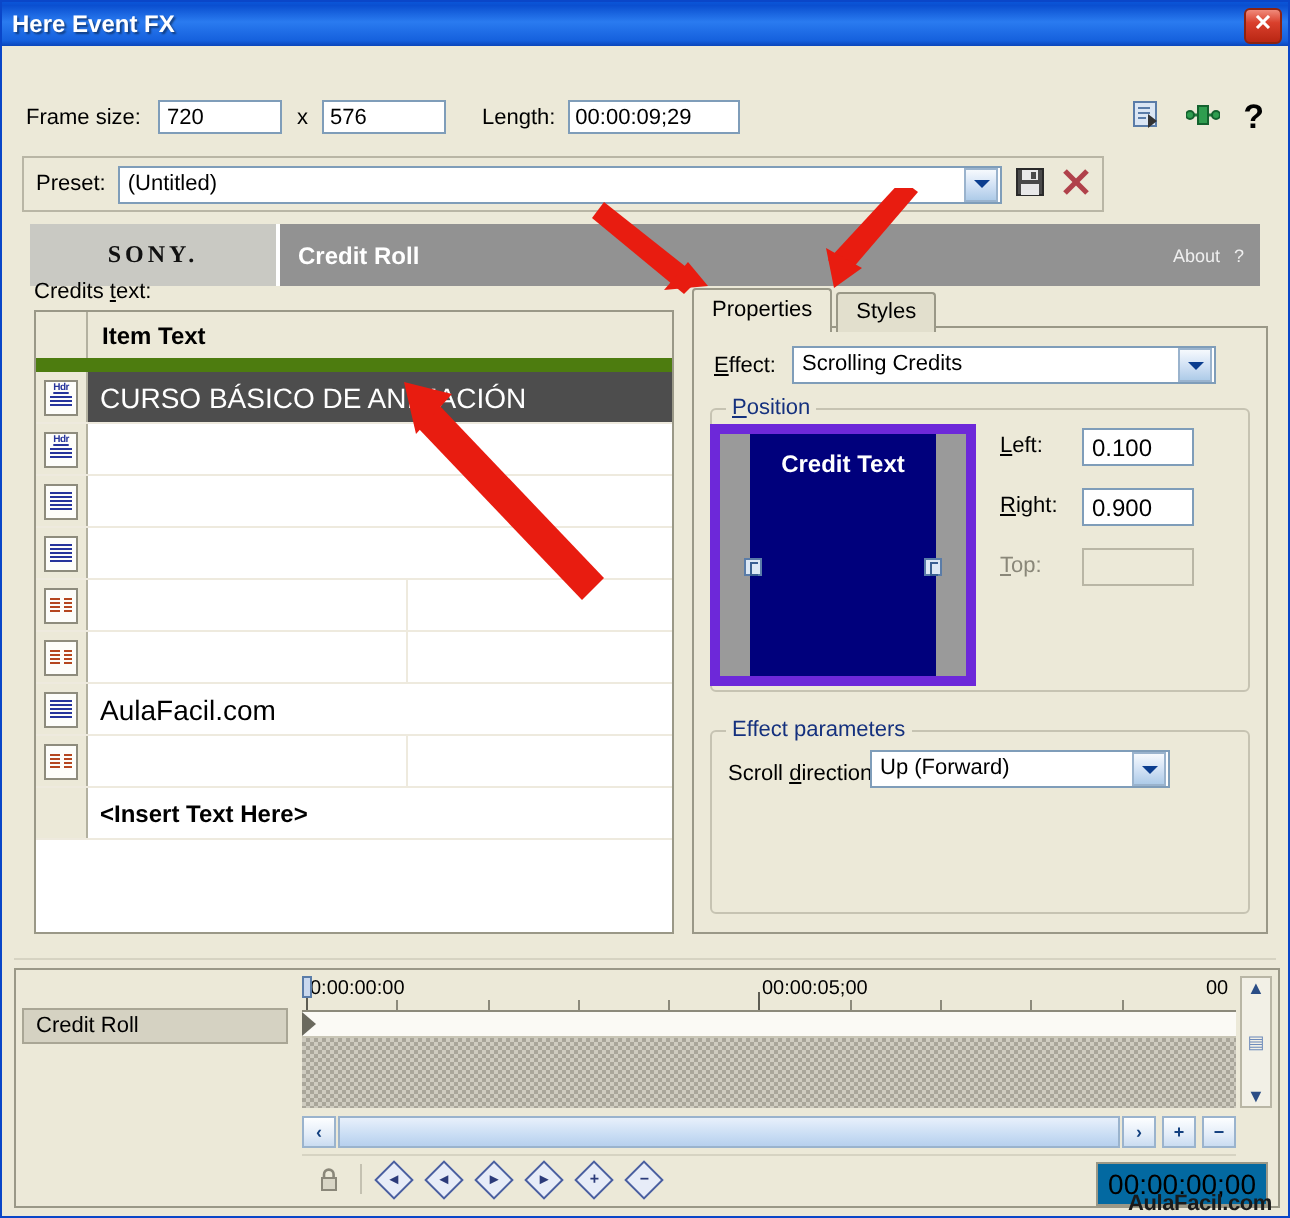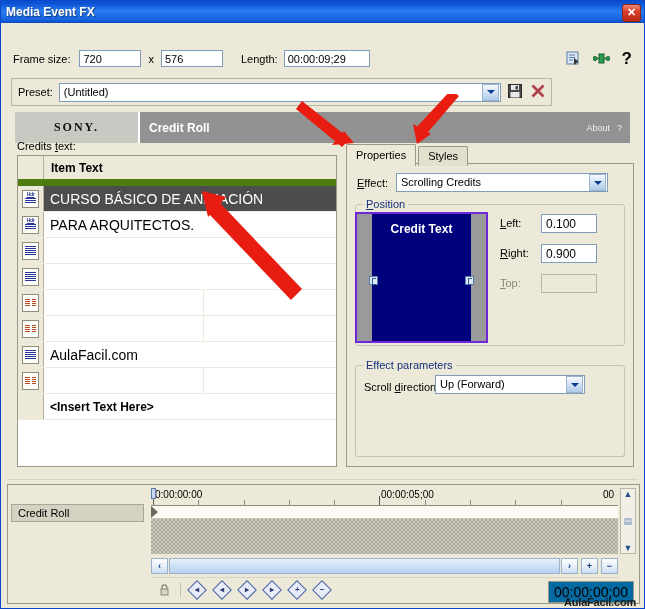--- a/index.html
+++ b/index.html
@@ -95,21 +95,21 @@
   .panel{position:absolute;left:345px;top:162px;width:288px;height:304px;
       border:1px solid #9a9887;background:#ece9d8;box-sizing:border-box;}
 
   .effrow{position:absolute;left:356px;top:172px;display:flex;align-items:center;}
   .group{position:absolute;border:1px solid #c6c3b2;border-radius:3px;box-sizing:border-box;}
   .group > .gl{position:absolute;top:-7px;left:7px;background:#ece9d8;padding:0 3px;
       font-size:11px;color:#15317e;}
   .u{text-decoration:underline;}
 
   .preview{position:absolute;left:354px;top:211px;width:133px;height:131px;
-      background:#9a9a9a;border:2px solid #6d28d9;box-sizing:border-box;}
+      background:#9a9a9a;border:5px solid #6d28d9;box-sizing:border-box;}
   .preview .inner{position:absolute;left:12%;top:0;width:76%;height:100%;background:#00007c;}
   .preview .ct{position:absolute;left:0;top:8px;width:100%;text-align:center;color:#fff;
       font-weight:bold;font-size:12px;}
   .handle{position:absolute;width:9px;height:9px;background:#dde8f5;border:1px solid #5a7ca8;
       box-sizing:border-box;top:62px;cursor:ew-resize;}
   .handle i{display:block;width:3px;height:5px;border:1px solid #3a5f92;margin:1px auto;border-right:none;}
 
   .fldlab{position:absolute;font-size:11px;}
   .fld{position:absolute;border:1px solid #7f9db9;background:#fff;height:19px;
        line-height:19px;font-size:12px;padding:0 4px;box-sizing:border-box;width:56px;}
@@ -159,21 +159,21 @@
 
   
   .arrowsvg{position:absolute;pointer-events:none;}
 </style>
 </head>
 <body>
 
 <div id="app">
 
   <div class="titlebar">
-    <span class="txt">Media Event FX</span>
+    <span class="txt">Here Event FX</span>
     <div class="closebtn">✕</div>
   </div>
 
   <div class="hdrline"></div>
 
 
   <div class="fsrow">
     <span class="lbl">Frame size:</span>
     <span class="tbox" style="width:62px;margin-left:9px;">720</span>
     <span class="lbl" style="margin:0 7px;">x</span>
@@ -261,21 +261,20 @@
         </div>
         <div class="row">
           <div class="gut">
             <span class="ico hdr">
               <span class="hl">Hdr</span>
               <i></i>
               <i></i>
               <i></i>
             </span>
           </div>
-          <div class="cell">PARA ARQUITECTOS.</div>
         </div>
         <div class="row">
           <div class="gut">
             <span class="ico">
               <i></i>
               <i></i>
               <i></i>
               <i></i>
               <i></i>
             </span>

